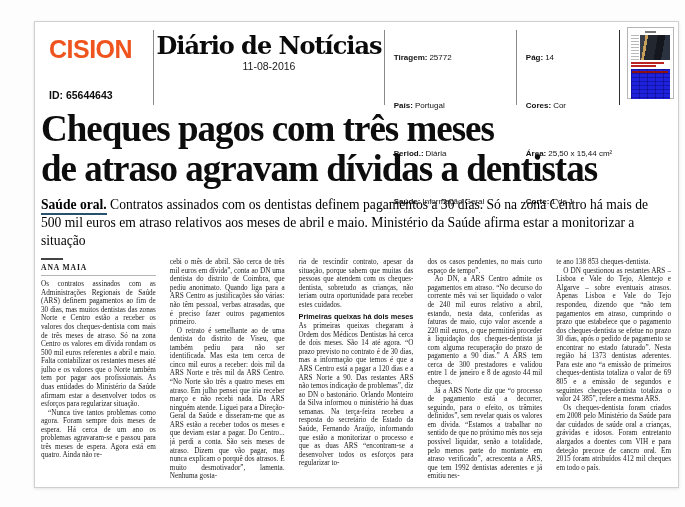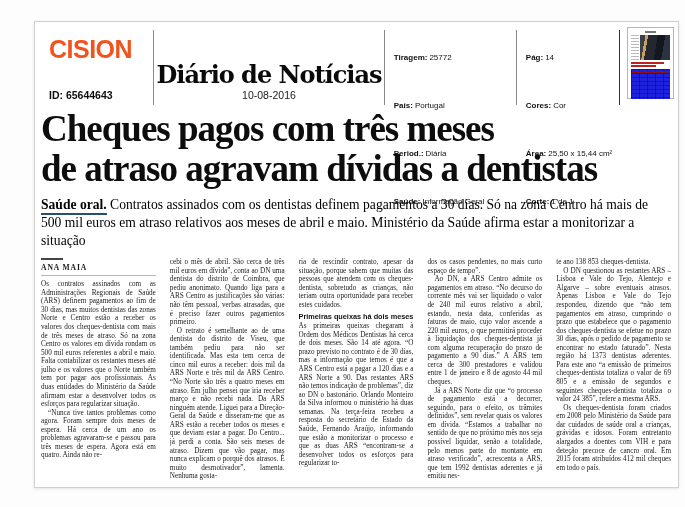--- a/index.html
+++ b/index.html
@@ -12,21 +12,21 @@
     background:#fff;border:1px solid #cfcfcf;box-sizing:border-box;
     box-shadow:0 1px 3px rgba(0,0,0,0.10);overflow:hidden;
   }
   
   .header{display:flex;height:86px;padding:5px 4px 0 14px;box-sizing:border-box;}
   .vdiv{width:1px;background:#8a8a8a;margin:3px 9px;}
   .vdiv.dark{background:#2f2f2f;margin:3px 7px;}
   .logo-block{width:116px;display:flex;flex-direction:column;justify-content:space-between;padding:8px 0 7px;}
   .cision{color:#F0541E;font-weight:bold;font-size:25px;letter-spacing:-0.5px;}
   .doc-id{font-size:10.5px;font-weight:bold;color:#0d0d0d;}
-  .masthead-block{width:212px;display:flex;flex-direction:column;justify-content:flex-end;align-items:center;padding:4px 0 7px;}
+  .masthead-block{width:212px;display:flex;flex-direction:column;justify-content:flex-start;align-items:center;padding:4px 0 7px;}
   .masthead{font-family:"DejaVu Serif", serif;font-weight:bold;font-size:24px;letter-spacing:-1px;color:#0a0a0a;white-space:nowrap;}
   .doc-date{font-size:10.5px;color:#1a1a1a;}
   .meta-col{display:flex;flex-direction:column;padding-top:7px;font-size:8px;line-height:1;}
   .meta-col.first{width:138px;}
   .meta-col.second{width:86px;}
   .meta-row{margin:20px 0;white-space:nowrap;}
   .meta-label{font-weight:bold;margin-right:2px;}
   
   .thumb{width:56px;height:72px;border:1px solid #b5b5b5;background:#fff;padding:3px 3px;box-sizing:border-box;}
   .thumb-masthead{height:2px;margin:0 8px 2px;background:linear-gradient(to right,transparent 0 28%,#777 28% 72%,transparent 72%);}
@@ -63,21 +63,21 @@
 <div class="card">
 
   <div class="header">
     <div class="logo-block">
       <div class="cision">CISION</div>
       <div class="doc-id">ID: 65644643</div>
     </div>
     <div class="vdiv"></div>
     <div class="masthead-block">
       <div class="masthead">Diário de Notícias</div>
-      <div class="doc-date">10-08-2016</div>
+      <div class="doc-date">11-08-2016</div>
     </div>
     <div class="vdiv"></div>
     <div class="meta-col first">
       <div class="meta-row"><span class="meta-label">Tiragem:</span><span>25772</span></div>
       <div class="meta-row"><span class="meta-label">País:</span><span>Portugal</span></div>
       <div class="meta-row"><span class="meta-label">Period.:</span><span>Diária</span></div>
       <div class="meta-row"><span class="meta-label">Saúde:</span><span>Informação Geral</span></div>
     </div>
     <div class="vdiv"></div>
     <div class="meta-col second">

